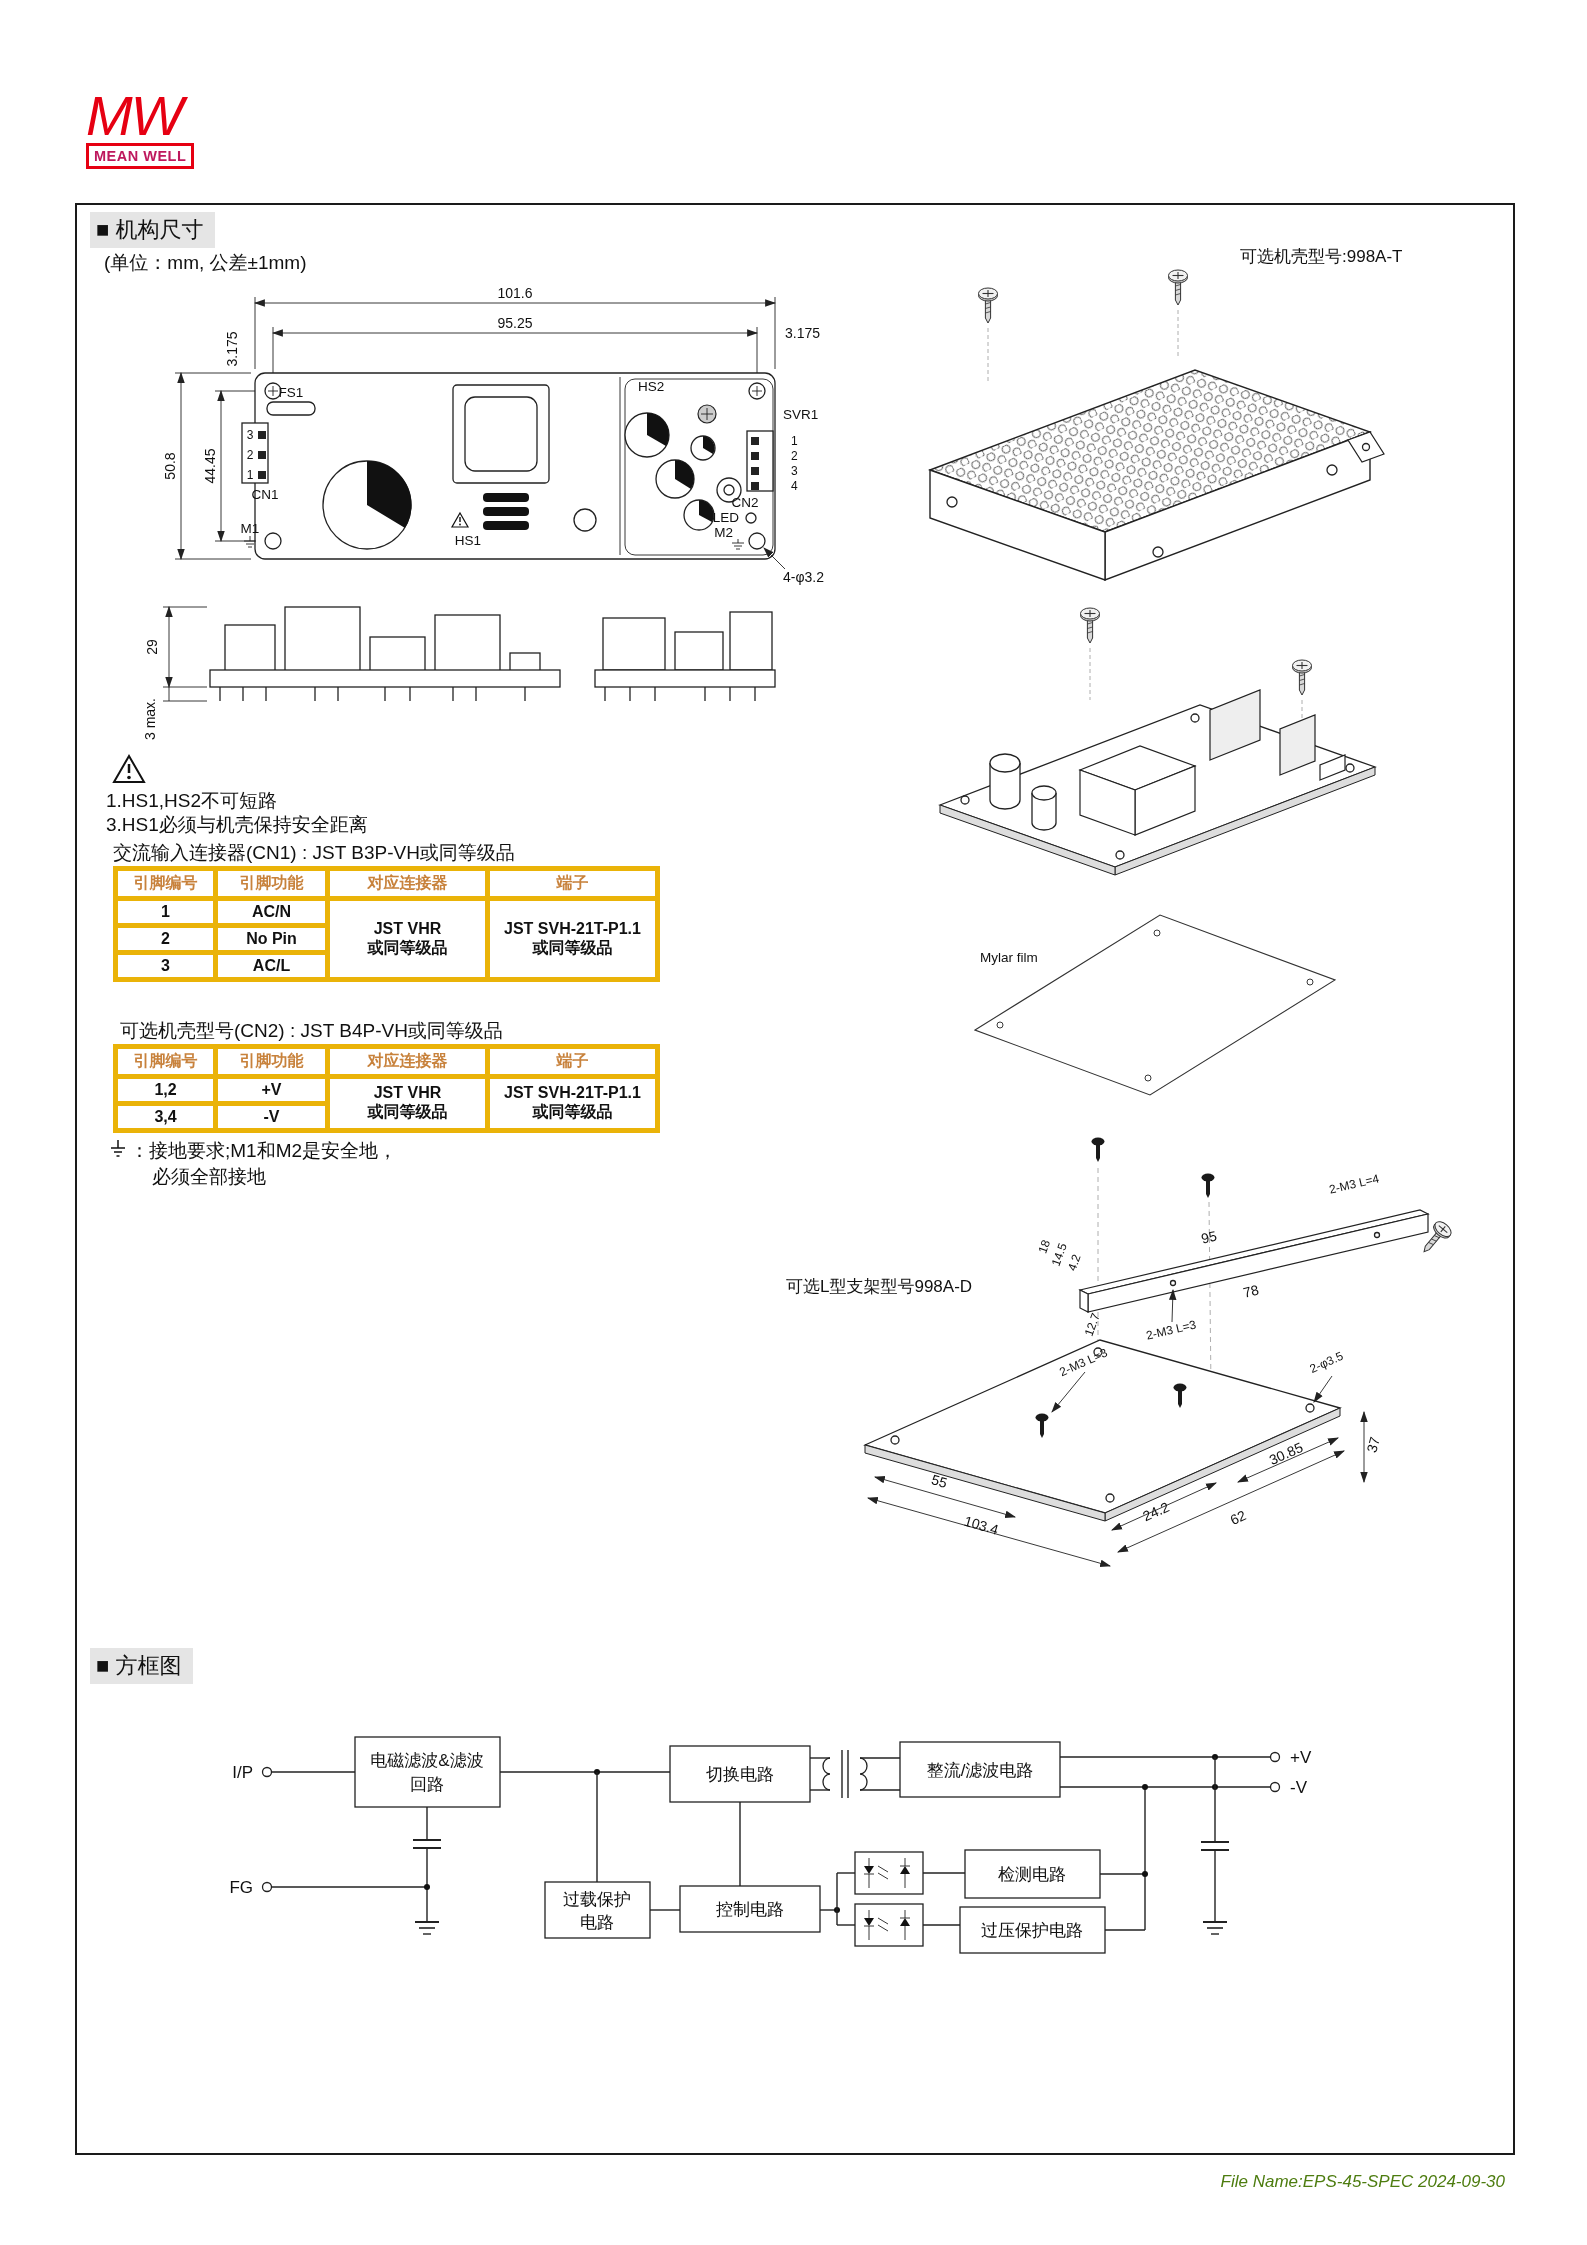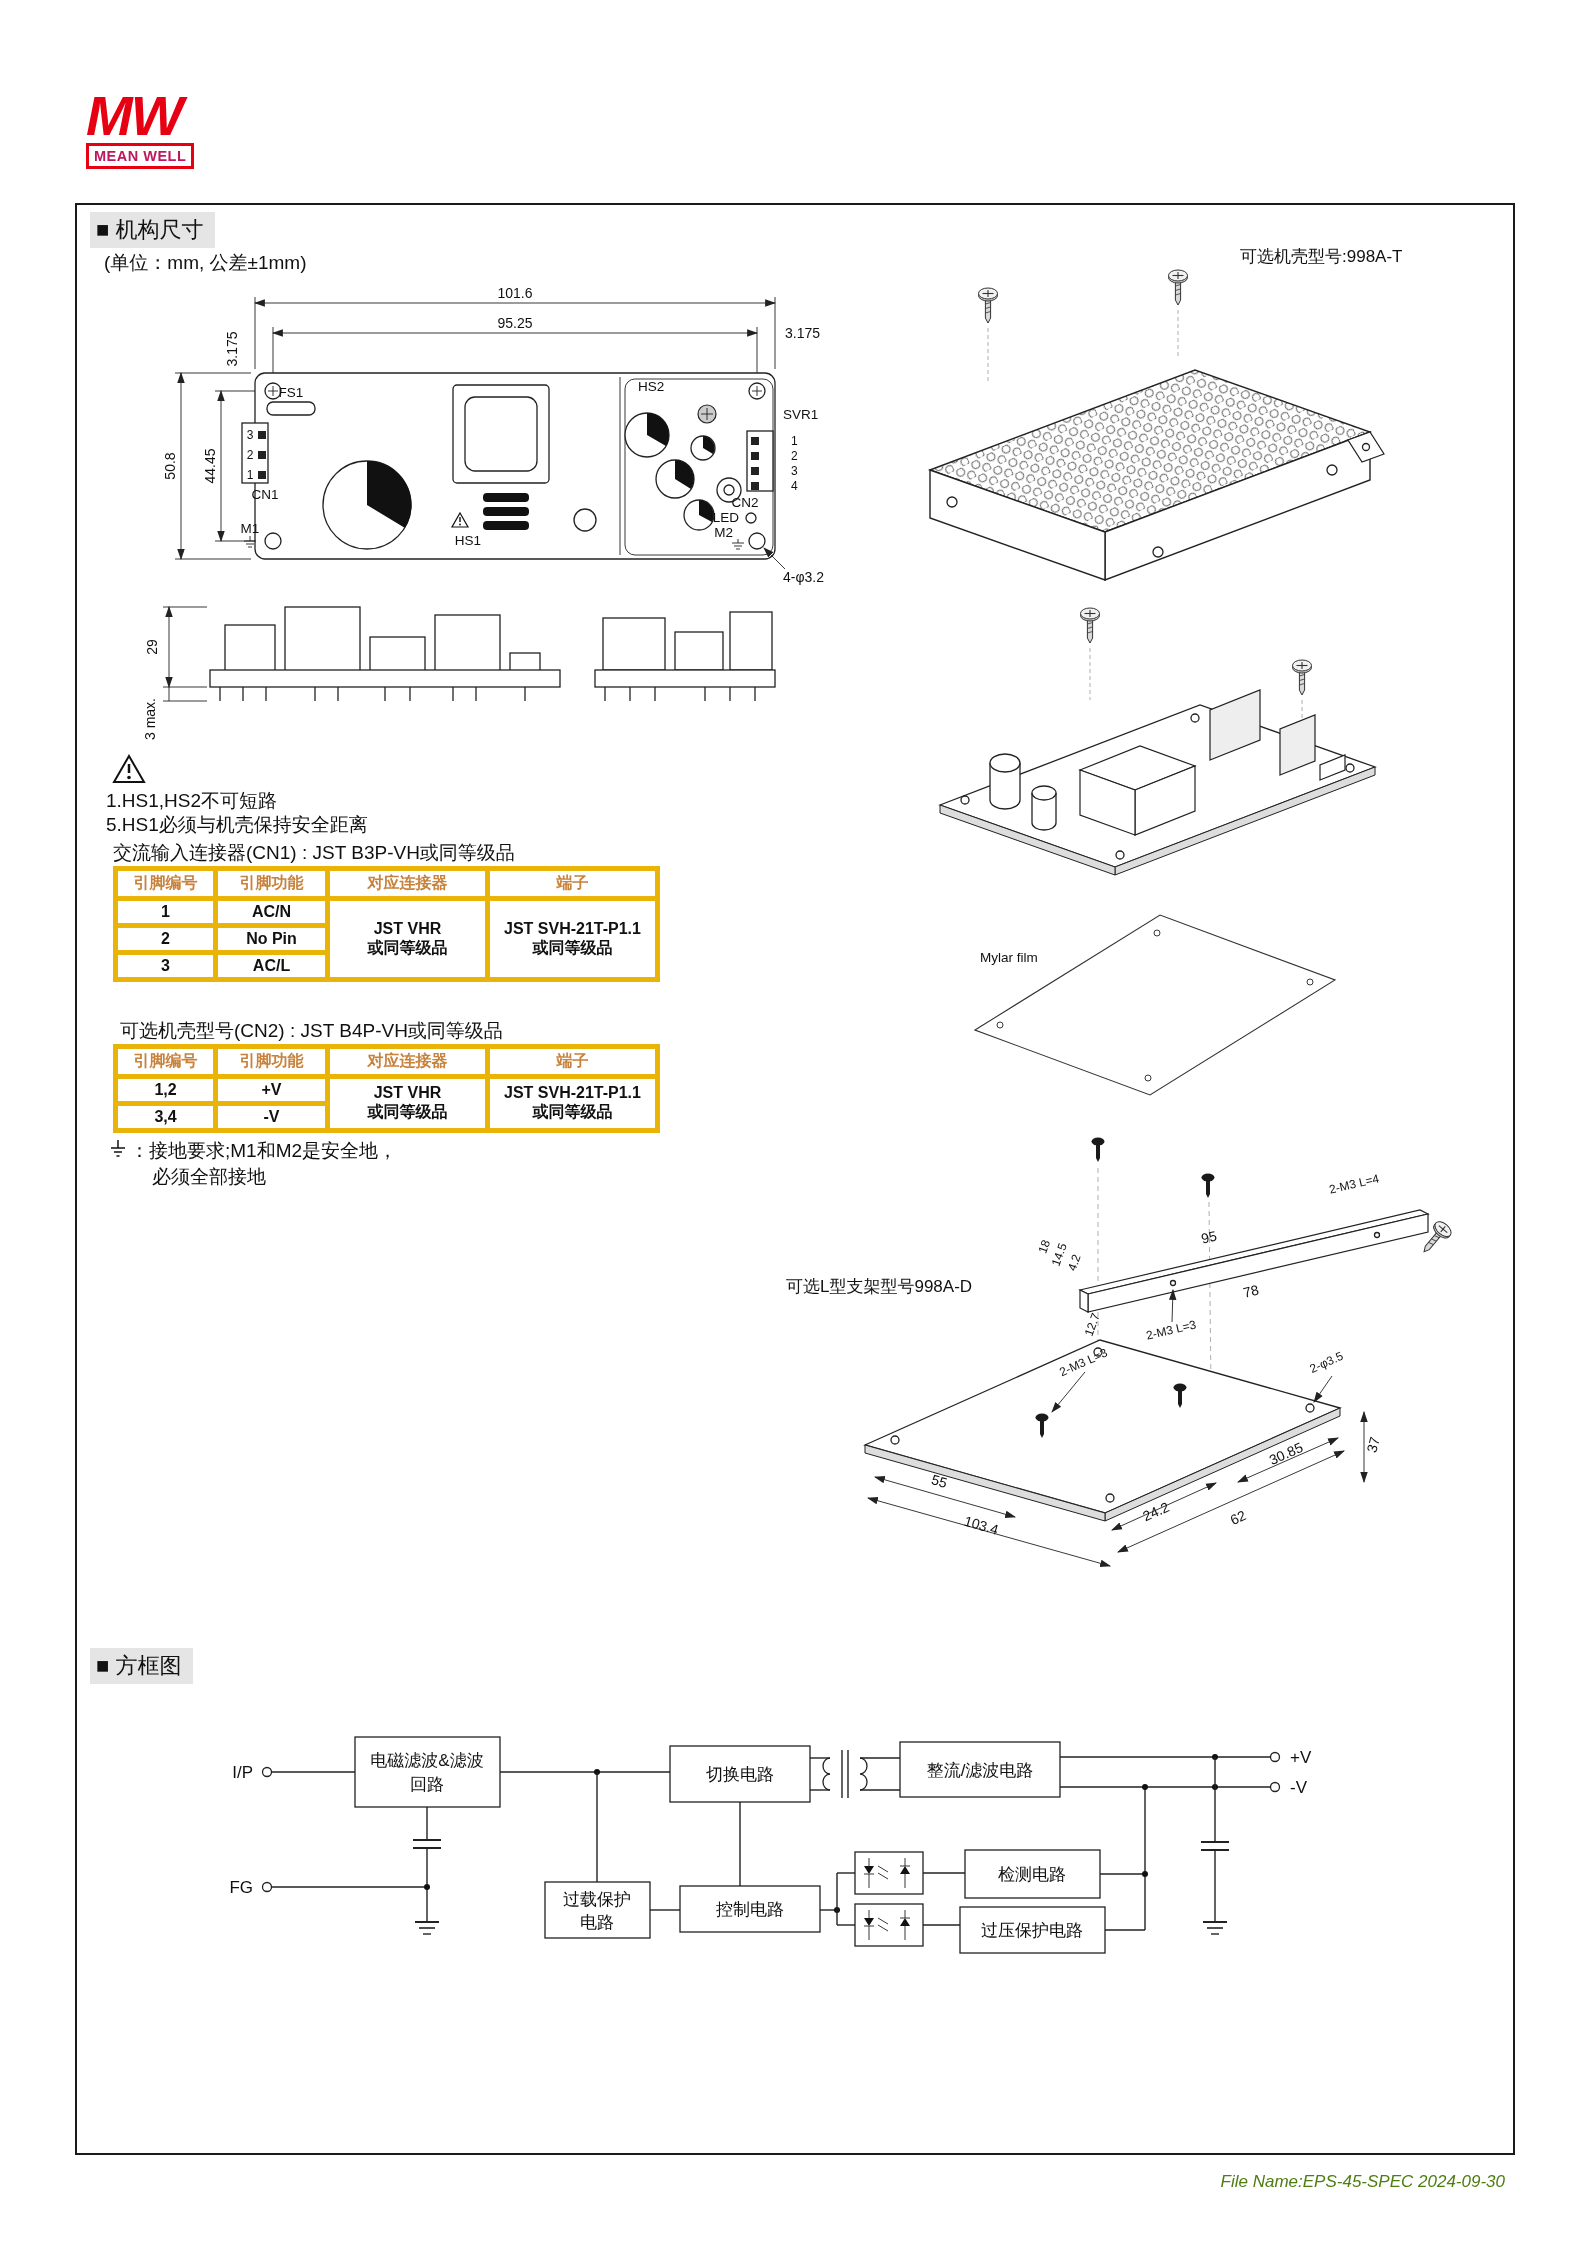--- a/index.html
+++ b/index.html
@@ -1,21 +1,21 @@
 <!DOCTYPE html>
 <html><head>
 <meta charset="utf-8">
 <style>
   * { margin:0; padding:0; box-sizing:border-box; }
   body { background:#ffffff; }
   .page { position:relative; width:1587px; height:2245px; background:#fff;
           font-family:"Liberation Sans", sans-serif; color:#111; overflow:hidden; }
   .abs { position:absolute; }
   
-  .logo-mw { font-style:italic; font-weight:bold; color:#e60012; font-size:56px;
+  .logo-mw { font-style:italic; font-weight:normal; color:#e60012; font-size:56px;
              line-height:.85; letter-spacing:-2px; }
   .logo-box { border:3px solid #e60012; color:#be185d; font-weight:bold; font-size:14.5px;
               letter-spacing:.5px; padding:2px 5px; margin-top:3px; display:inline-block; white-space:nowrap; }
   .doc-title { font-size:34px; font-weight:bold; letter-spacing:10px; white-space:nowrap; }
   .series { white-space:nowrap; text-align:right; }
   .series .b { font-size:44px; font-weight:bold; }
   .series .s { font-size:33px; }
   
   .main-box { border:2px solid #1a1a1a; background:#fff; }
   .sec-head { background:#e5e5e5; font-size:22px; padding:3px 12px 3px 6px;
@@ -245,21 +245,21 @@
       <text class="dim" transform="rotate(-90 70 434)" x="70" y="434" text-anchor="middle">3 max.</text>
     </g>
   </svg>
 
   <svg class="abs" style="left:112px;top:754px;" width="34" height="30" viewBox="0 0 34 30">
     <path d="M17,2 L32,28 L2,28 Z" fill="none" stroke="#111" stroke-width="2"></path>
     <line x1="17" y1="10" x2="17" y2="19" stroke="#111" stroke-width="2.5"></line>
     <circle cx="17" cy="23.5" r="1.8" fill="#111"></circle>
   </svg>
   <div class="abs warn-line" style="left:106px;top:788px;">1.HS1,HS2不可短路</div>
-  <div class="abs warn-line" style="left:106px;top:812px;">5.HS1必须与机壳保持安全距离</div>
+  <div class="abs warn-line" style="left:106px;top:812px;">3.HS1必须与机壳保持安全距离</div>
 
   <div class="abs tbl-title" style="left:113px;top:840px;">交流输入连接器(CN1) : JST B3P-VH或同等级品</div>
   <table class="abs conn-table" style="left:113px;top:866px;">
     <tbody>
         <tr>
       <th style="width:100px">引脚编号</th>
       <th style="width:112px">引脚功能</th>
       <th style="width:160px">对应连接器</th>
       <th style="width:170px">端子</th>
     </tr>

